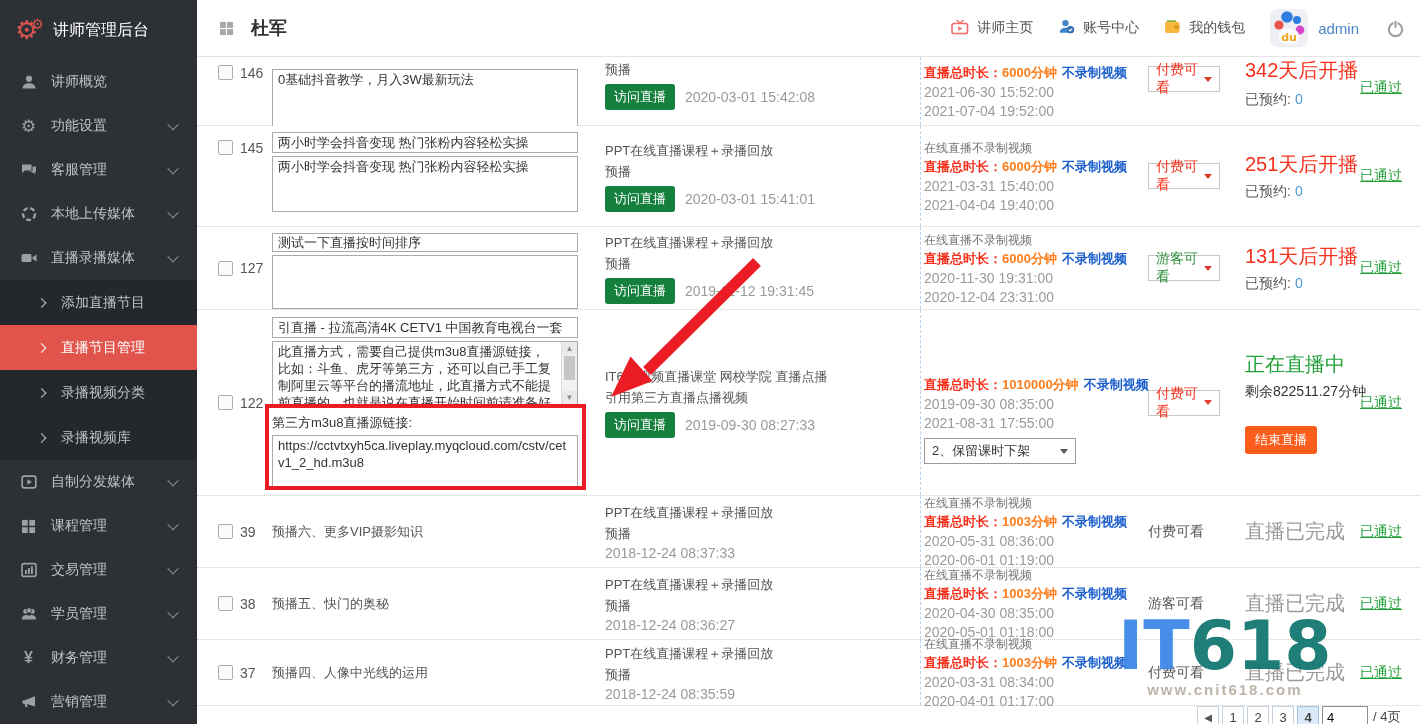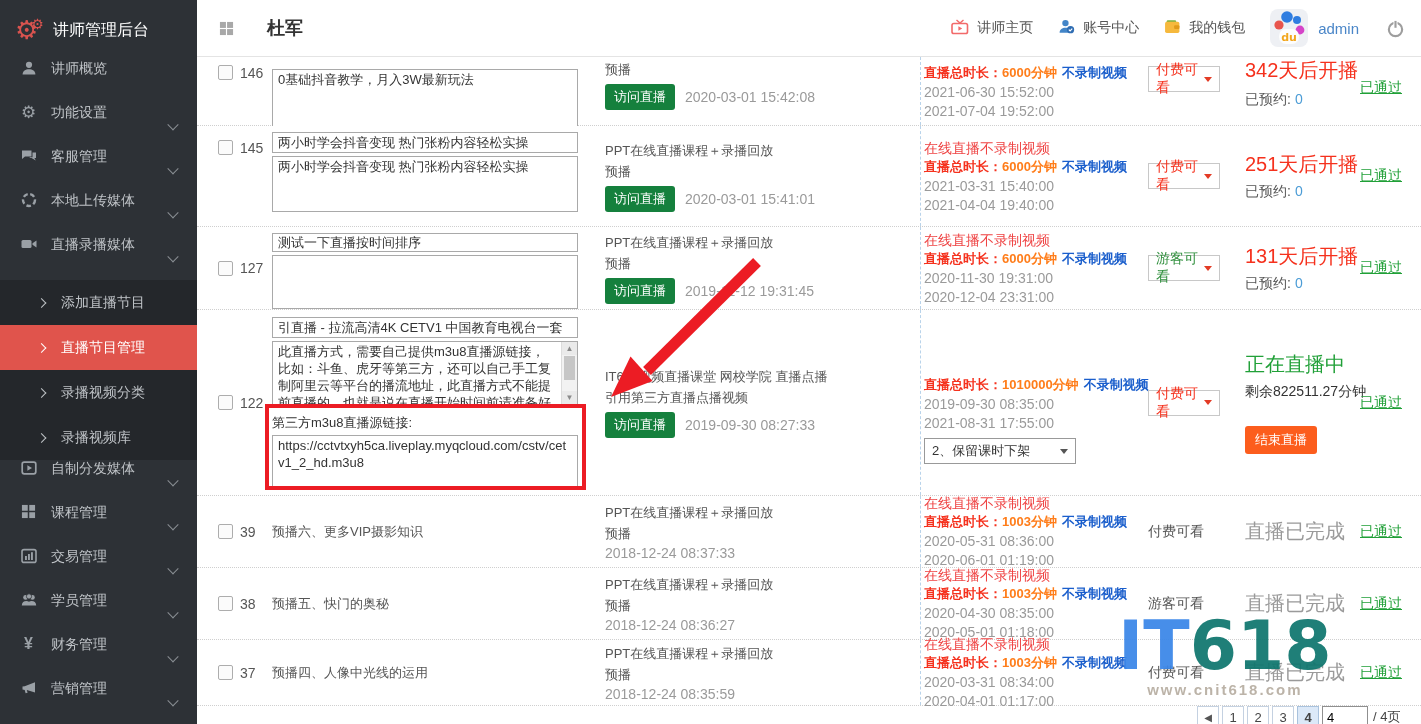--- a/index.html
+++ b/index.html
@@ -6,32 +6,32 @@
   body{font-family:"Liberation Sans","DejaVu Sans",sans-serif;}
   .stage{position:relative;width:1421px;height:724px;overflow:hidden;background:#fff;}
 
   
   .sidebar{position:absolute;left:0;top:0;width:197px;height:724px;background:#2d3136;z-index:5;}
   .s-logo{height:60px;display:flex;align-items:center;gap:9px;padding-left:15px;}
   .logo-gears{color:#d9534f;line-height:1;white-space:nowrap;}
   .logo-gears .g1{font-size:26px;}
   .logo-gears .g2{font-size:14px;margin-left:-7px;vertical-align:top;}
   .logo-text{color:#fff;font-size:16px;font-weight:normal;}
-  .s-item{height:44px;display:flex;align-items:flex-start;padding-left:19px;gap:13px;color:#bfc3c7;font-size:14px;position:relative;cursor:pointer;}
+  .s-item{height:44px;display:flex;align-items:center;padding-left:19px;gap:13px;color:#bfc3c7;font-size:14px;position:relative;cursor:pointer;}
   .s-item .ico{width:19px;display:inline-flex;justify-content:center;align-items:center;color:#9aa0a6;font-size:17px;}
   .s-item .ico svg{display:block;}
   .s-chev{position:absolute;right:20px;top:50%;width:7px;height:7px;border-right:1.5px solid #8a8f94;border-bottom:1.5px solid #8a8f94;transform:translateY(-65%) rotate(45deg);}
   .s-sub{background:#24272b;}
   .s-subitem{height:45px;display:flex;align-items:center;padding-left:61px;color:#bfc3c7;font-size:14px;position:relative;cursor:pointer;}
   .s-subitem::before{content:'';position:absolute;left:38px;top:50%;width:6px;height:6px;border-right:1.5px solid currentColor;border-top:1.5px solid currentColor;transform:translateY(-50%) rotate(45deg);}
   .s-subitem.active{background:#e0544c;color:#fff;}
 
   
   .main{position:absolute;left:197px;top:0;width:1224px;height:724px;background:#fff;}
-  .topbar{position:absolute;left:0;top:0;right:0;height:57px;background:#fff;border-bottom:1px solid #e4e4e4;display:flex;align-items:center;padding:0 16px 0 22px;box-sizing:border-box;gap:16px;}
+  .topbar{position:absolute;left:0;top:0;right:0;height:57px;background:#fff;border-bottom:1px solid #e4e4e4;display:flex;align-items:center;padding:0 16px 0 22px;box-sizing:border-box;}
   .tb-grid{display:inline-flex;cursor:pointer;}
   .tb-title{font-size:18px;color:#333;margin-left:17px;font-weight:600;}
   .tb-right{margin-left:auto;display:flex;align-items:center;gap:25px;}
   .tb-link{display:flex;align-items:center;gap:8px;font-size:14px;color:#555;cursor:pointer;white-space:nowrap;}
   .avatar{width:38px;height:38px;border-radius:8px;background:#eef0f4;overflow:hidden;cursor:pointer;}
   .tb-admin{color:#4a86c8;font-size:15px;cursor:pointer;}
   .tb-power{display:inline-flex;margin-left:2px;cursor:pointer;}
 
   
   .table{position:absolute;left:0;top:57px;right:0;}
@@ -65,21 +65,21 @@
   .c-mid{width:328px;padding-left:13px;gap:2px;}
   .r146 .c-mid{justify-content:flex-start;padding-top:3px;}
   .m-line{font-size:13px;color:#555;line-height:19px;}
   .m-btnrow{display:flex;align-items:center;gap:10px;margin-top:3px;}
   .visit-btn{background:#15803d;color:#fff;font-size:13px;padding:4px 9px;border-radius:3px;cursor:pointer;white-space:nowrap;}
   .m-time{font-size:14px;color:#9a9a9a;}
 
   .c-info{width:228px;border-left:1px dashed #b9d3ea;padding-left:3px;gap:1px;}
   .r146 .c-info{justify-content:flex-start;padding-top:7px;}
   .r122 .c-info{justify-content:flex-start;padding-top:66px;}
-  .i-line{font-size:14px;color:#ef4444;line-height:18px;}
+  .i-line{font-size:12px;color:#737373;line-height:18px;}
   .i-dur{font-size:13px;font-weight:bold;line-height:18px;white-space:nowrap;}
   .i-durlabel{color:#f5311d;}
   .i-durval{color:#ff7d1a;}
   .i-norec{color:#1a5ecc;margin-left:5px;}
   .i-time{font-size:14px;color:#9a9a9a;line-height:18px;}
 
   .sel{display:inline-flex;align-items:center;justify-content:space-between;border:1px solid #c8c8c8;background:#fff;height:26px;padding:0 7px;font-size:14px;width:72px;box-sizing:border-box;cursor:pointer;}
   .sel.tone-red{color:#f5311d;}
   .sel.tone-green{color:#2f8f3c;}
   .caret{width:0;height:0;border-left:4px solid transparent;border-right:4px solid transparent;border-top:5px solid #e33b25;margin-left:4px;flex:0 0 auto;}

